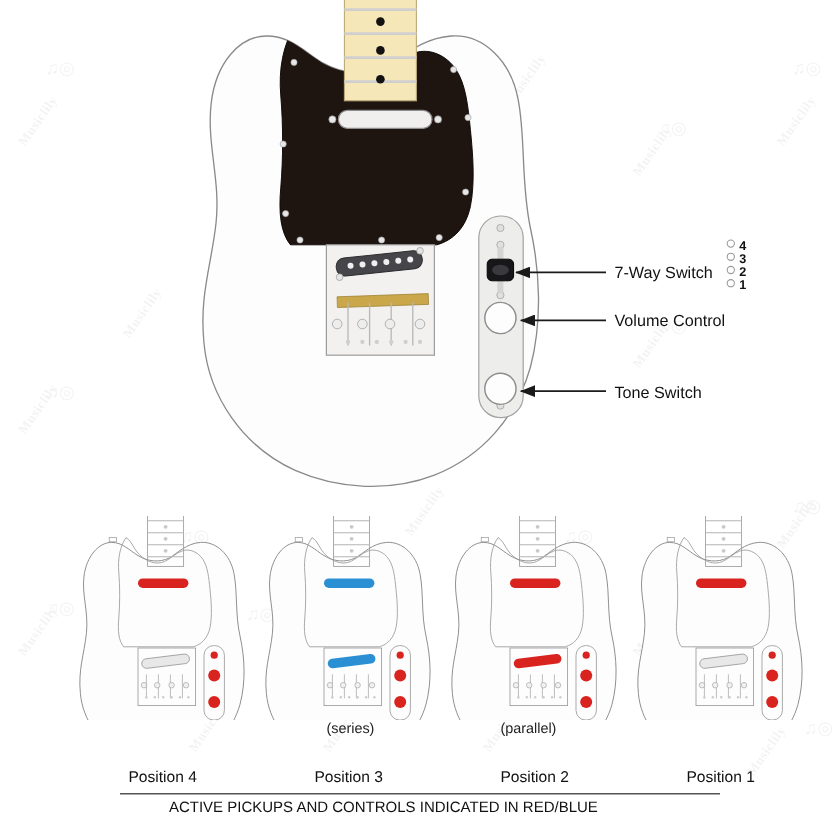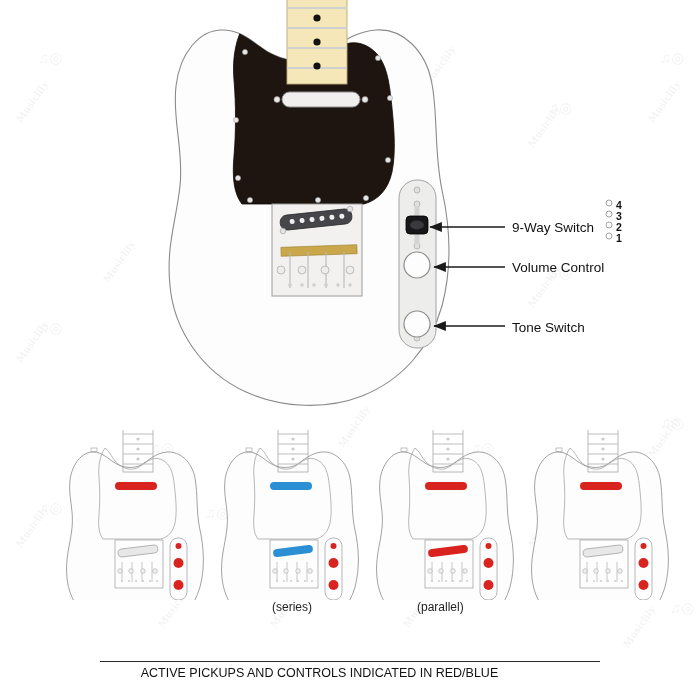--- a/index.html
+++ b/index.html
@@ -268,21 +268,21 @@
     <defs>
       <marker id="arrowhead" markerWidth="9" markerHeight="7" refX="8.5" refY="3.5" orient="auto">
         <polygon points="0 0, 9 3.5, 0 7" fill="#1a1a1a"></polygon>
       </marker>
     </defs>
     <line x1="505" y1="227" x2="430" y2="227" stroke="#1a1a1a" stroke-width="1.4" marker-end="url(#arrowhead)"></line>
     <line x1="505" y1="267" x2="434" y2="267" stroke="#1a1a1a" stroke-width="1.4" marker-end="url(#arrowhead)"></line>
     <line x1="505" y1="326" x2="434" y2="326" stroke="#1a1a1a" stroke-width="1.4" marker-end="url(#arrowhead)"></line>
   </svg>
 
-  <div class="callout" id="lbl-switch">9-Way Switch</div>
+  <div class="callout" id="lbl-switch">7-Way Switch</div>
   <div class="callout" id="lbl-volume">Volume Control</div>
   <div class="callout" id="lbl-tone">Tone Switch</div>
 
   <svg style="position:absolute;left:600px;top:198px;width:18px;height:52px;">
     <circle cx="9" cy="5" r="3" fill="#ffffff" stroke="#9a9a9a" stroke-width="0.9"></circle>
     <circle cx="9" cy="16" r="3" fill="#ffffff" stroke="#9a9a9a" stroke-width="0.9"></circle>
     <circle cx="9" cy="27" r="3" fill="#ffffff" stroke="#9a9a9a" stroke-width="0.9"></circle>
     <circle cx="9" cy="38" r="3" fill="#ffffff" stroke="#9a9a9a" stroke-width="0.9"></circle>
   </svg>
   <div id="switch-positions">
@@ -471,16 +471,22 @@
           <circle cx="118.5" cy="133" r="5" fill="#d8231f"></circle>
           <circle cx="118.5" cy="155" r="5" fill="#d8231f"></circle>
           <rect x="31" y="18" width="6" height="3.5" fill="none" stroke="#9a9a9a" stroke-width="0.6"></rect>
           <rect x="70" y="196" width="7" height="4" fill="none" stroke="#9a9a9a" stroke-width="0.6"></rect>
         </svg></div>
     </div>
 
   <div class="sub-cap" id="cap-series">(series)</div>
   <div class="sub-cap" id="cap-parallel">(parallel)</div>
 
+  <div id="pos-labels">
+    <div class="pos-label" id="pos4">Position 4</div>
+    <div class="pos-label" id="pos3">Position 3</div>
+    <div class="pos-label" id="pos2">Position 2</div>
+    <div class="pos-label" id="pos1">Position 1</div>
+  </div>
   <div id="footer-rule"></div>
   <div id="footer-note">ACTIVE PICKUPS AND CONTROLS INDICATED IN RED/BLUE</div>
 
 </div>
 
 </body></html>

